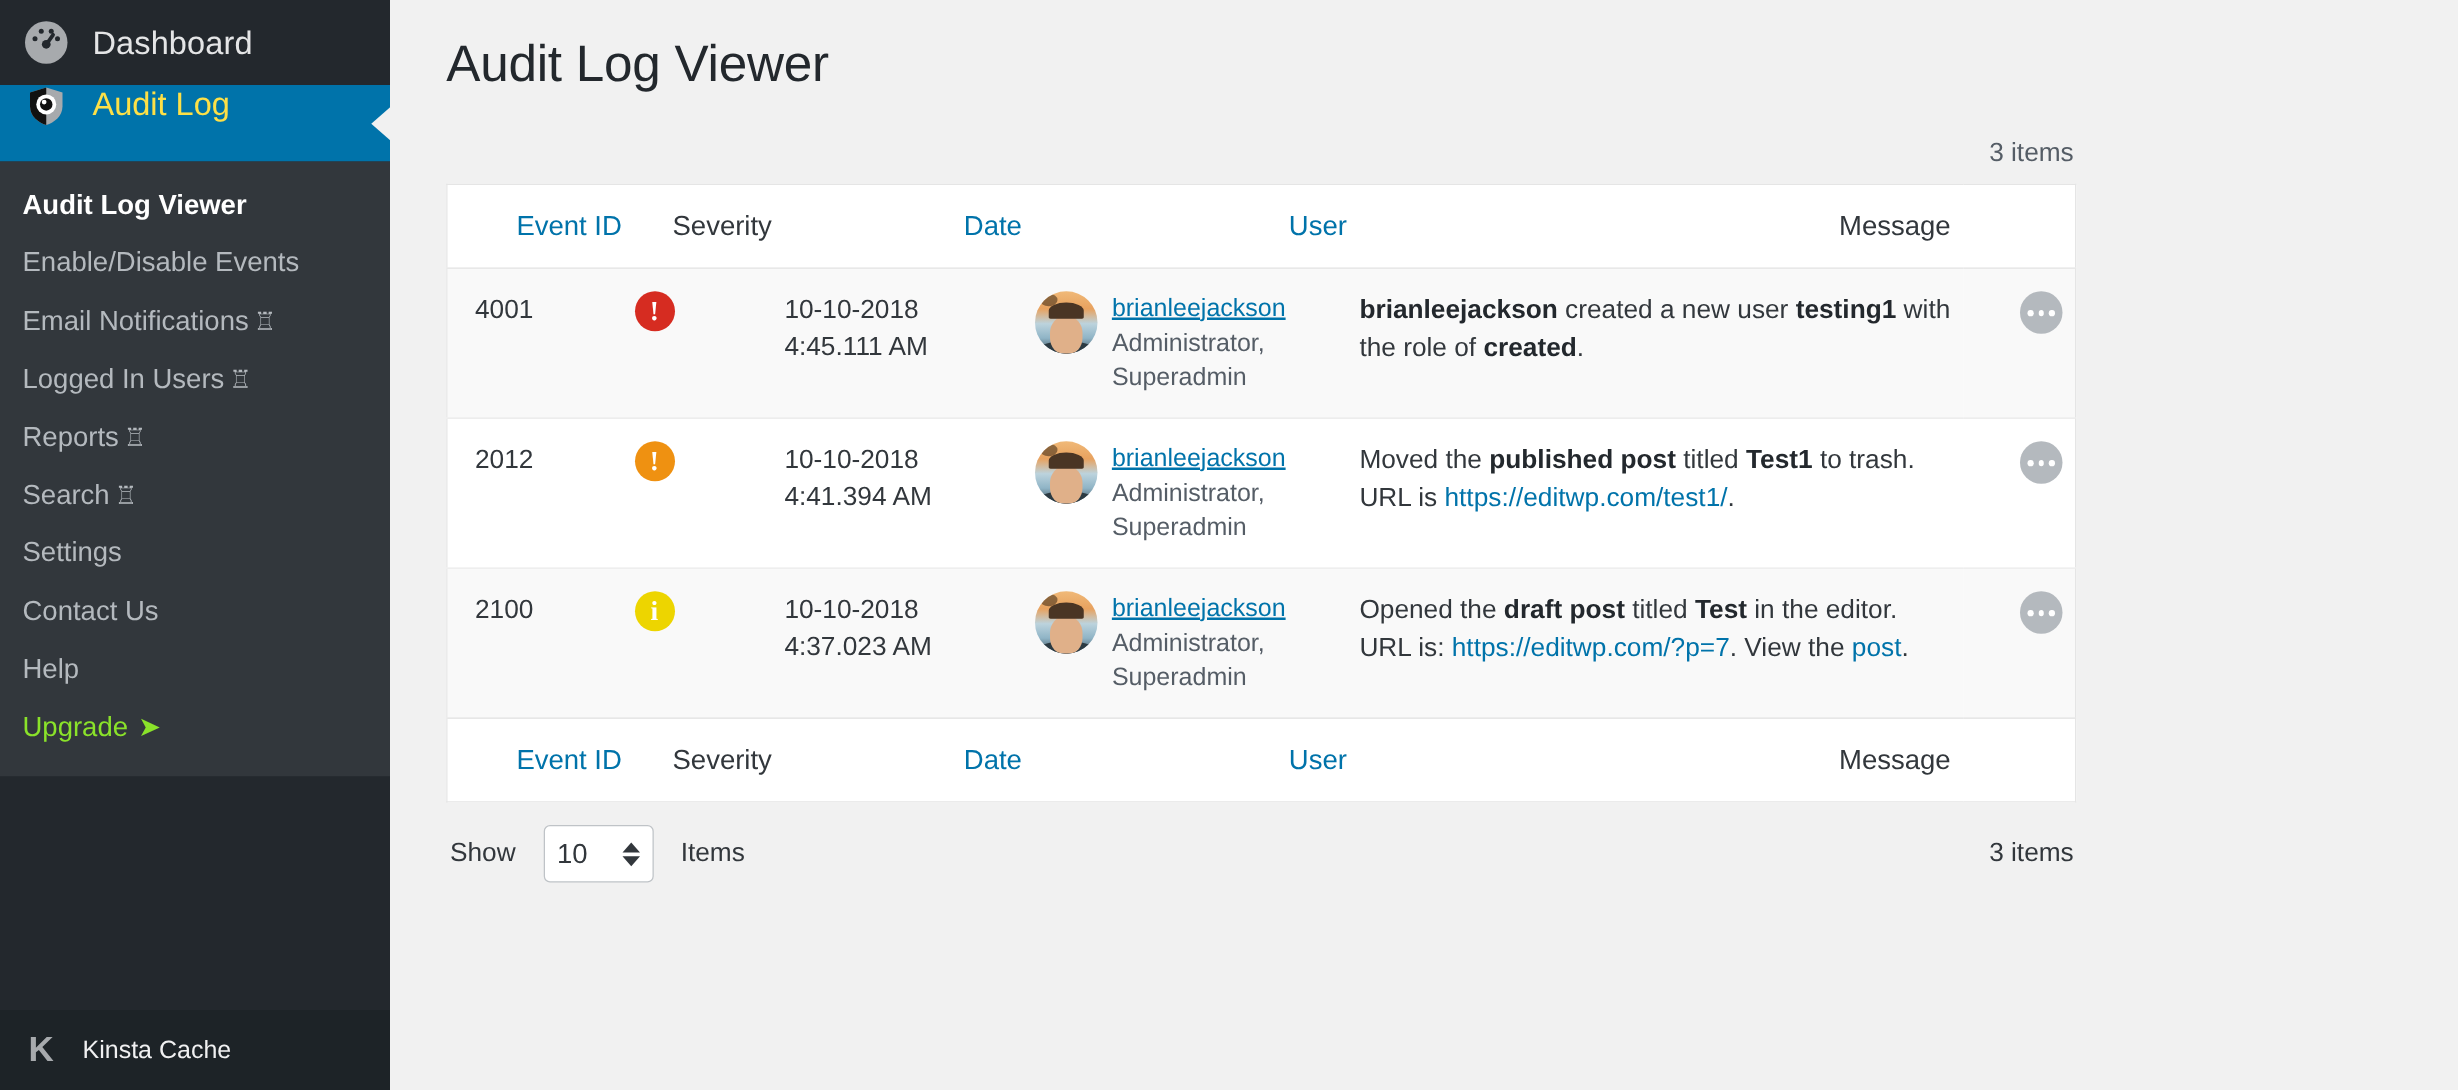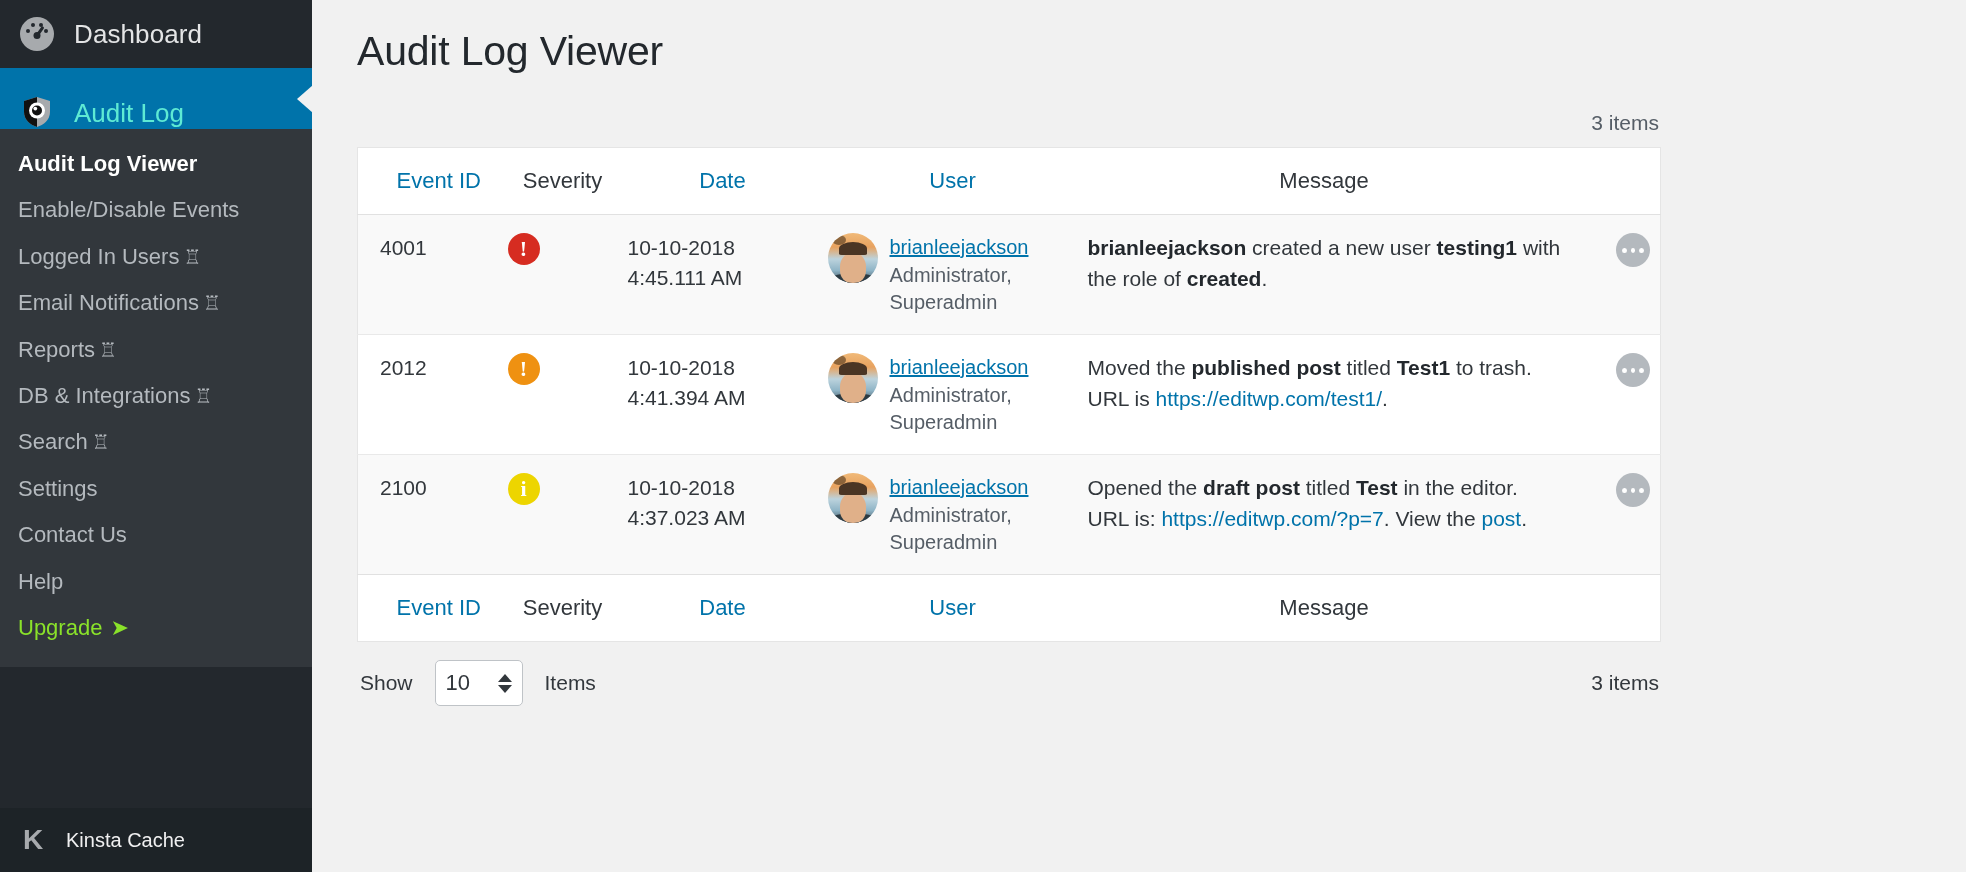--- a/index.html
+++ b/index.html
@@ -55,25 +55,25 @@
   .dash-dots { position:absolute; inset:0; }
   .dash-dots i {
     position:absolute;width:4px;height:4px;border-radius:50%;background:#23282d;
   }
   .dash-dots i:nth-child(1){ left:6px; top:12px;}
   .dash-dots i:nth-child(2){ left:11px; top:6px;}
   .dash-dots i:nth-child(3){ right:11px; top:6px;}
   .dash-dots i:nth-child(4){ right:6px; top:12px;}
 
   .menu-active {
-    display:flex; align-items:flex-end;
+    display:flex; align-items:flex-start;
     height: 61px;
     padding-left: 20px;
     background: #0073aa;
-    color: #5eead4;
+    color: #fde047;
     position: relative;
   }
   .menu-active .mlabel { font-size: 26px; margin-left: 20px; }
   .menu-active::after {
     content:"";
     position: absolute; right: -1px; top: 50%;
     transform: translateY(-50%);
     border-top: 14px solid transparent;
     border-bottom: 14px solid transparent;
     border-right: 16px solid #f1f1f1;
@@ -158,21 +158,21 @@
   .spinner .dn { border-top: 8px solid #32373c; }
 
   table.logs {
     width: 100%;
     border-collapse: collapse;
     background: #fff;
     border: 1px solid #e5e5e5;
     table-layout: fixed;
   }
   table.logs th {
-    text-align: center;
+    text-align: right;
     font-weight: normal;
     font-size: 22px;
     padding: 20px 10px 20px 0;
     color: #32373c;
     background: #fff;
     border-bottom: 1px solid #e1e1e1;
   }
   table.logs tfoot th { border-bottom: none; border-top: 1px solid #e1e1e1; }
   table.logs th a { color: #0073aa; text-decoration: none; }
   table.logs td {
@@ -294,30 +294,27 @@
     </div>
 
     <div class="submenu">
       <a href="#" class="current">
         <span>Audit Log Viewer</span>
       </a>
       <a href="#">
         <span>Enable/Disable Events</span>
       </a>
       <a href="#">
+        <span>Email Notifications</span><span class="crown">♖</span>
+      </a>
+      <a href="#">
         <span>Logged In Users</span><span class="crown">♖</span>
       </a>
       <a href="#">
-        <span>Email Notifications</span><span class="crown">♖</span>
-      </a>
-      <a href="#">
         <span>Reports</span><span class="crown">♖</span>
-      </a>
-      <a href="#">
-        <span>DB &amp; Integrations</span><span class="crown">♖</span>
       </a>
       <a href="#">
         <span>Search</span><span class="crown">♖</span>
       </a>
       <a href="#">
         <span>Settings</span>
       </a>
       <a href="#">
         <span>Contact Us</span>
       </a>

